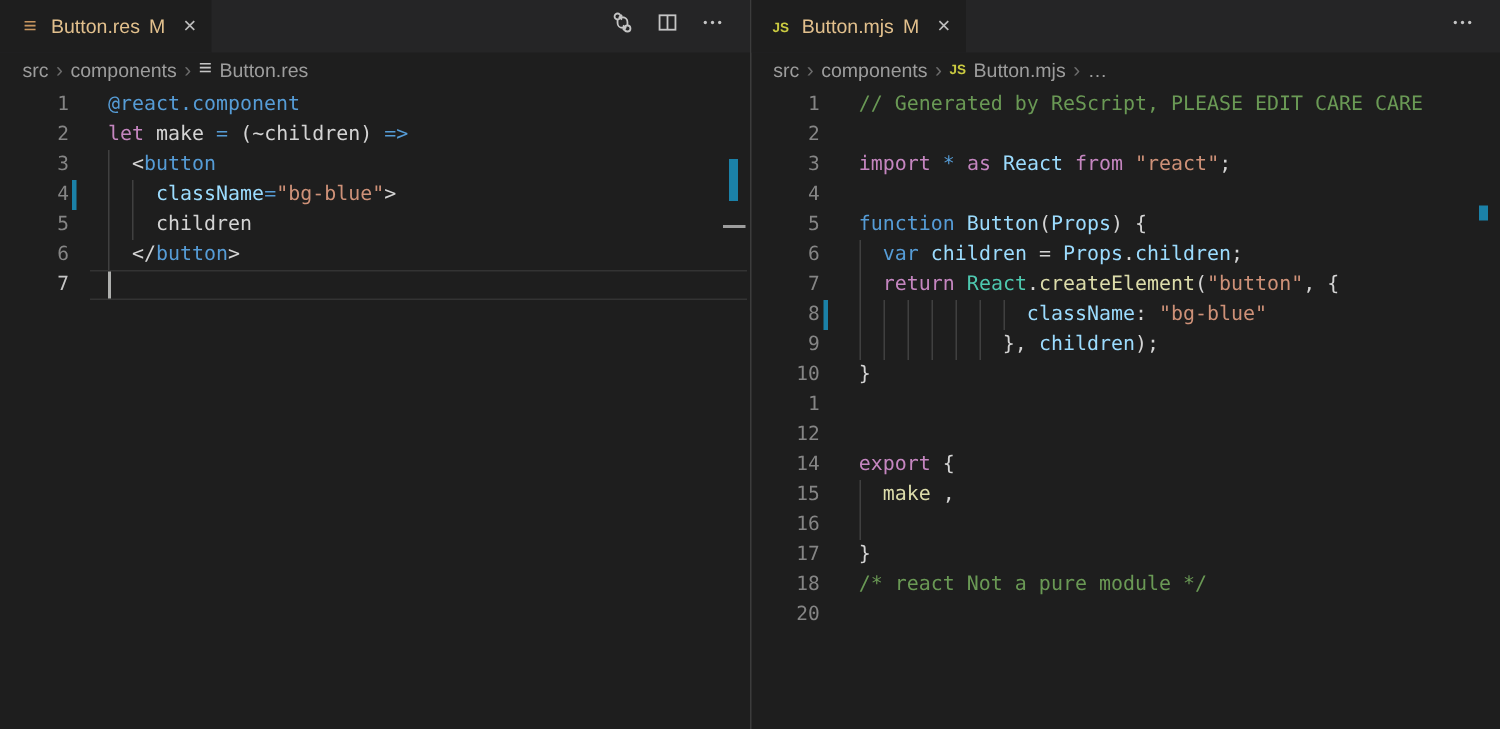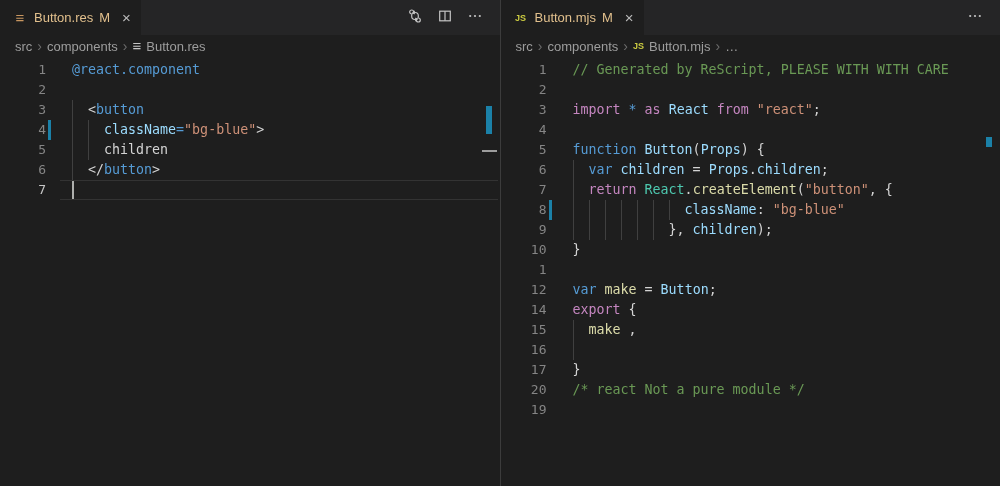--- a/index.html
+++ b/index.html
@@ -96,21 +96,21 @@
           <span>components</span>
         </span>
         <span class="bc-sep">›</span>
         <span class="bc-item">
           <span class="glyph-res" style="color: rgb(197, 197, 197);">≡</span>
           <span>Button.res</span>
         </span>
       </div>
     <div class="code">
         <div class="cl"><span class="ln">1</span><span class="ct"><span class="tk-blue">@react.component</span></span></div>
-        <div class="cl"><span class="ln">2</span></div>
+        <div class="cl"><span class="ln">2</span><span class="ct"><span class="tk-pink">let</span><span class="tk-fg"> make </span><span class="tk-blue">=</span><span class="tk-fg"> (~children) </span><span class="tk-blue">=&gt;</span></span></div>
         <div class="cl"><span class="ln">3</span><div class="guide" style="left: calc(0ch + 72px);"></div><span class="ct"><span class="tk-fg">  &lt;</span><span class="tk-blue">button</span></span></div>
         <div class="cl"><span class="ln">4</span><div class="gitbar"></div><div class="guide" style="left: calc(0ch + 72px);"></div><div class="guide" style="left: calc(2ch + 72px);"></div><span class="ct"><span class="tk-fg">    </span><span class="tk-lightblue">className</span><span class="tk-blue">=</span><span class="tk-orange">"bg-blue"</span><span class="tk-fg">&gt;</span></span></div>
         <div class="cl"><span class="ln">5</span><div class="guide" style="left: calc(0ch + 72px);"></div><div class="guide" style="left: calc(2ch + 72px);"></div><span class="ct"><span class="tk-fg">    children</span></span></div>
         <div class="cl"><span class="ln">6</span><div class="guide" style="left: calc(0ch + 72px);"></div><span class="ct"><span class="tk-fg">  &lt;/</span><span class="tk-blue">button</span><span class="tk-fg">&gt;</span></span></div>
         <div class="cl"><div class="curline"></div><span class="ln active">7</span><span class="ct"></span><div class="cursor"></div></div>
       </div>
   <div class="ov-mod" style="top: 106px; height: 28px;"></div>
       <div class="ov-cur" style="top: 150px;"></div>
     </section>
     <section class="pane with-border">
@@ -147,34 +147,34 @@
         <span class="bc-item">
           <span class="glyph-js" style="color: rgb(203, 203, 65);">JS</span>
           <span>Button.mjs</span>
         </span>
         <span class="bc-sep">›</span>
         <span class="bc-item">
           <span>…</span>
         </span>
       </div>
     <div class="code">
-        <div class="cl"><span class="ln">1</span><span class="ct"><span class="tk-green">// Generated by ReScript, PLEASE WITH WITH CARE</span></span></div>
+        <div class="cl"><span class="ln">1</span><span class="ct"><span class="tk-green">// Generated by ReScript, PLEASE EDIT CARE CARE</span></span></div>
         <div class="cl"><span class="ln">2</span><span class="ct"></span></div>
         <div class="cl"><span class="ln">3</span><span class="ct"><span class="tk-pink">import</span><span class="tk-fg"> </span><span class="tk-blue">*</span><span class="tk-fg"> </span><span class="tk-pink">as</span><span class="tk-fg"> </span><span class="tk-lightblue">React</span><span class="tk-fg"> </span><span class="tk-pink">from</span><span class="tk-fg"> </span><span class="tk-orange">"react"</span><span class="tk-fg">;</span></span></div>
         <div class="cl"><span class="ln">4</span><span class="ct"></span></div>
         <div class="cl"><span class="ln">5</span><span class="ct"><span class="tk-blue">function</span><span class="tk-fg"> </span><span class="tk-lightblue">Button</span><span class="tk-fg">(</span><span class="tk-lightblue">Props</span><span class="tk-fg">) {</span></span></div>
         <div class="cl"><span class="ln">6</span><div class="guide" style="left: calc(0ch + 72px);"></div><span class="ct"><span class="tk-fg">  </span><span class="tk-blue">var</span><span class="tk-fg"> </span><span class="tk-lightblue">children</span><span class="tk-fg"> = </span><span class="tk-lightblue">Props</span><span class="tk-fg">.</span><span class="tk-lightblue">children</span><span class="tk-fg">;</span></span></div>
         <div class="cl"><span class="ln">7</span><div class="guide" style="left: calc(0ch + 72px);"></div><span class="ct"><span class="tk-fg">  </span><span class="tk-pink">return</span><span class="tk-fg"> </span><span class="tk-teal">React</span><span class="tk-fg">.</span><span class="tk-yellow">createElement</span><span class="tk-fg">(</span><span class="tk-orange">"button"</span><span class="tk-fg">, {</span></span></div>
         <div class="cl"><span class="ln">8</span><div class="gitbar"></div><div class="guide" style="left: calc(0ch + 72px);"></div><div class="guide" style="left: calc(2ch + 72px);"></div><div class="guide" style="left: calc(4ch + 72px);"></div><div class="guide" style="left: calc(6ch + 72px);"></div><div class="guide" style="left: calc(8ch + 72px);"></div><div class="guide" style="left: calc(10ch + 72px);"></div><div class="guide" style="left: calc(12ch + 72px);"></div><span class="ct"><span class="tk-fg">              </span><span class="tk-lightblue">className</span><span class="tk-fg">: </span><span class="tk-orange">"bg-blue"</span></span></div>
         <div class="cl"><span class="ln">9</span><div class="guide" style="left: calc(0ch + 72px);"></div><div class="guide" style="left: calc(2ch + 72px);"></div><div class="guide" style="left: calc(4ch + 72px);"></div><div class="guide" style="left: calc(6ch + 72px);"></div><div class="guide" style="left: calc(8ch + 72px);"></div><div class="guide" style="left: calc(10ch + 72px);"></div><span class="ct"><span class="tk-fg">            }, </span><span class="tk-lightblue">children</span><span class="tk-fg">);</span></span></div>
         <div class="cl"><span class="ln">10</span><span class="ct"><span class="tk-fg">}</span></span></div>
         <div class="cl"><span class="ln">1</span><span class="ct"></span></div>
-        <div class="cl"><span class="ln">12</span><span class="ct"><span class="tk-blue">var</span><span class="tk-fg"> </span><span class="tk-yellow">make</span><span class="tk-fg"> = </span><span class="tk-lightblue">Button</span><span class="tk-fg">;</span></span></div>
+        <div class="cl"><span class="ln">12</span></div>
         <div class="cl"><span class="ln">14</span><span class="ct"><span class="tk-pink">export</span><span class="tk-fg"> {</span></span></div>
         <div class="cl"><span class="ln">15</span><div class="guide" style="left: calc(0ch + 72px);"></div><span class="ct"><span class="tk-fg">  </span><span class="tk-yellow">make</span><span class="tk-fg"> ,</span></span></div>
         <div class="cl"><span class="ln">16</span><div class="guide" style="left: calc(0ch + 72px);"></div><span class="ct"></span></div>
         <div class="cl"><span class="ln">17</span><span class="ct"><span class="tk-fg">}</span></span></div>
-        <div class="cl"><span class="ln">20</span><span class="ct"><span class="tk-green">/* react Not a pure module */</span></span></div>
-        <div class="cl"><span class="ln">19</span><span class="ct"></span></div>
+        <div class="cl"><span class="ln">18</span><span class="ct"><span class="tk-green">/* react Not a pure module */</span></span></div>
+        <div class="cl"><span class="ln">20</span><span class="ct"></span></div>
       </div>
   <div class="ov-mod" style="top: 137px; height: 10px;"></div>
     </section>
   </div>
 
 </body></html>

